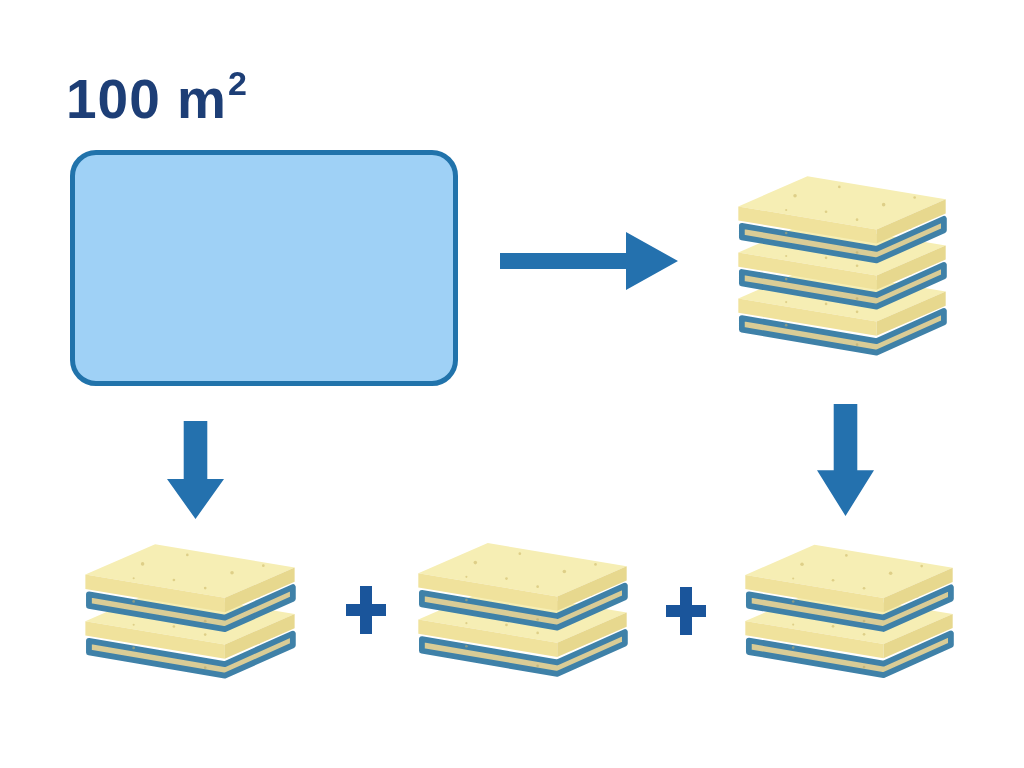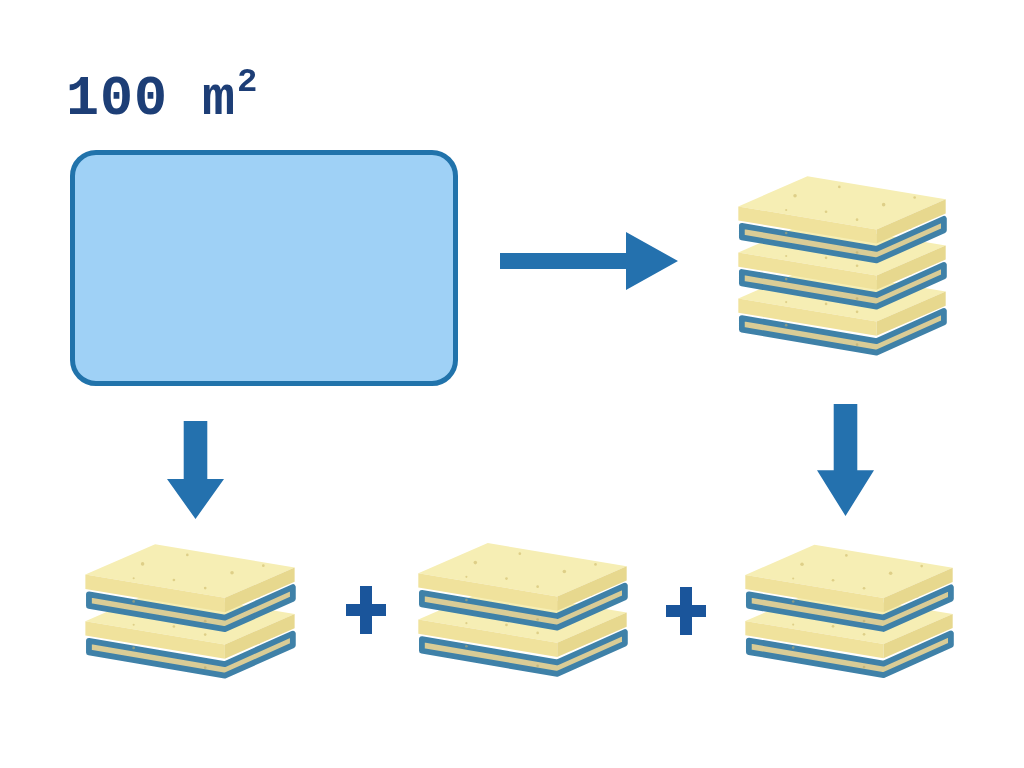--- a/index.html
+++ b/index.html
@@ -1,21 +1,21 @@
 <!DOCTYPE html>
 <html style="--background: #ffffff; --label-text: #1d3e76; --area-fill: #9fd1f6; --area-border: #2173ab; --arrow: #2471ae; --plus: #1a559b; --slab-top: #f6eeb4; --slab-front: #f0e29c; --slab-side: #e7d88e; --rim-fill: #d9cc96; --rim-stroke: #3f81a8; --speckle: #d9c87e; --rim-speckle: #b9ab6e;"><head>
 <meta charset="utf-8">
 <style>
   html,body{margin:0;padding:0;}
   #canvas{
     position:relative;
     width:1024px;height:768px;
     background:var(--background,#fff);
     overflow:hidden;
-    font-family:Liberation Mono, monospace;
+    font-family:Liberation Sans, sans-serif;
   }
   .abs{position:absolute;}
   #area-label{
     left:66px;top:72px;
     font-size:55px;font-weight:bold;
     color:var(--label-text,#1d3e76);
     line-height:1;letter-spacing:1px;
     white-space:nowrap;
   }
   #area-label sup{

